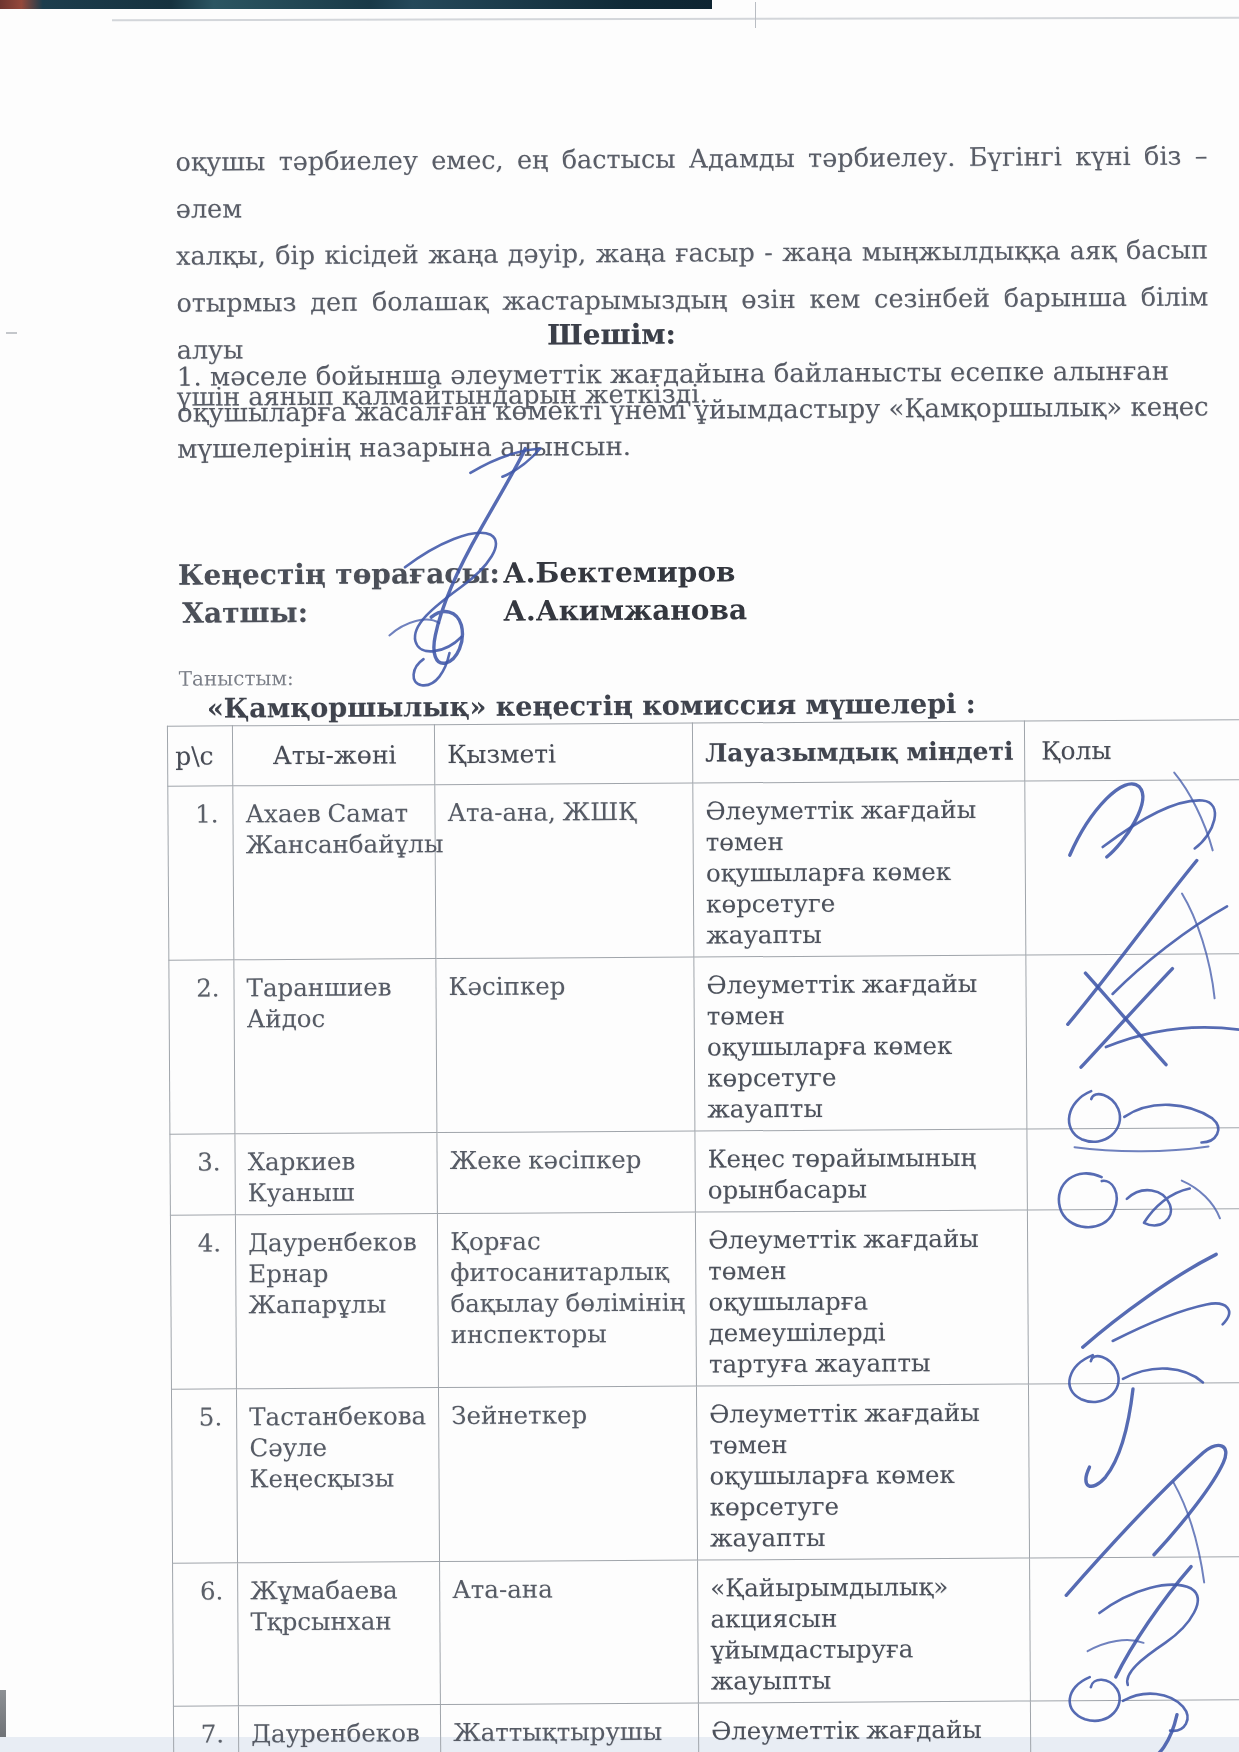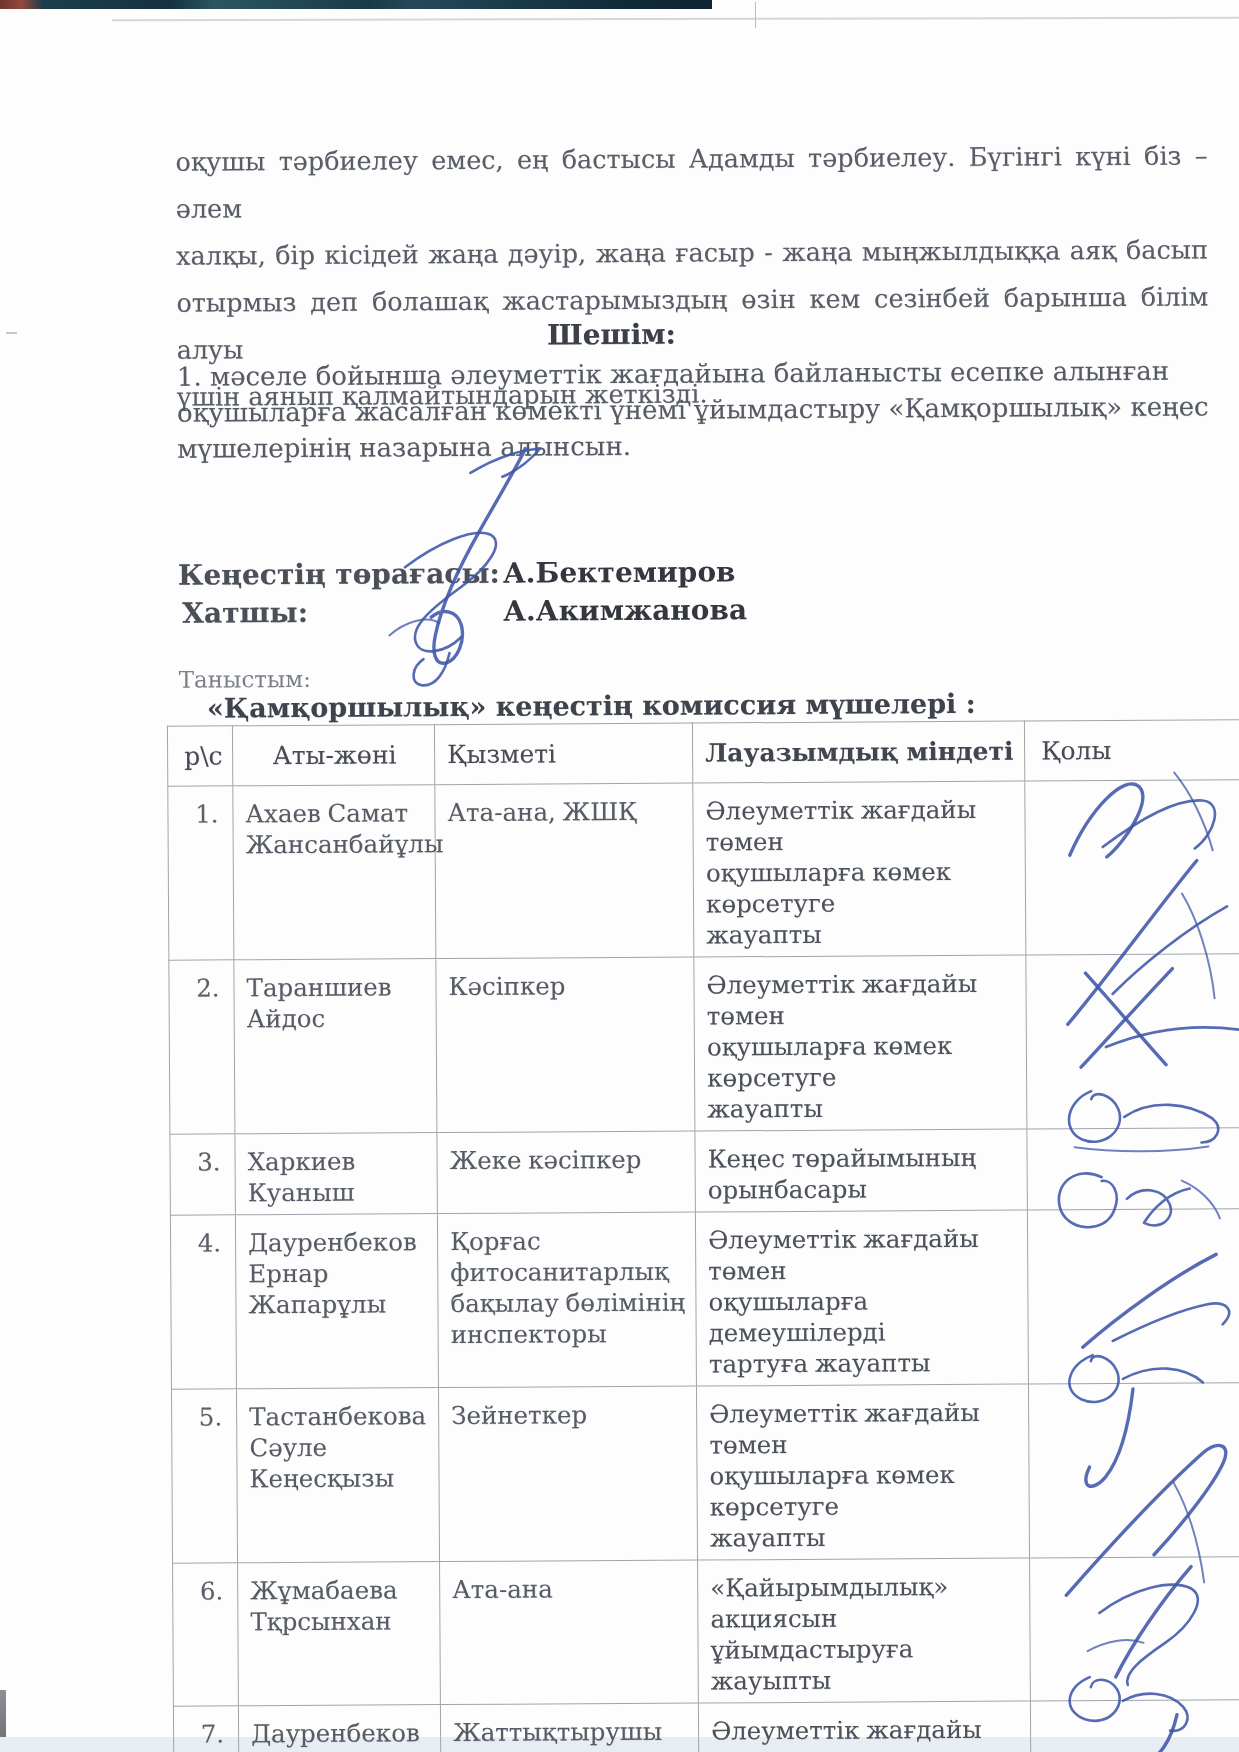--- a/index.html
+++ b/index.html
@@ -24,21 +24,21 @@
   .intro{position:absolute;left:180px;top:136px;width:1032px;font-size:25.5px;line-height:47px;color:#595d67;
     text-shadow:0.3px 0.3px 0.7px rgba(90,94,104,0.35);}
   .intro .jl{text-align:justify;text-align-last:justify;}
   .decision-heading{position:absolute;left:165px;top:318px;width:900px;text-align:center;
     font-size:28px;font-weight:bold;color:#3b3f49;text-shadow:0.3px 0.3px 0.6px rgba(60,64,74,0.35);}
   .decision{position:absolute;left:180px;top:356px;width:1040px;font-size:26px;line-height:36px;color:#565a64;
     text-shadow:0.3px 0.3px 0.7px rgba(90,94,104,0.3);}
   .sig-block-label{position:absolute;font-size:28px;font-weight:bold;color:#4b4f58;
     text-shadow:0.3px 0.3px 0.7px rgba(75,79,88,0.3);}
   .sig-block-name{position:absolute;font-size:28px;font-weight:bold;color:#34373f;}
-  .acquainted{position:absolute;left:180px;top:664px;font-size:23px;color:#7b7f88;}
+  .acquainted{position:absolute;left:180px;top:664px;font-size:20px;color:#7b7f88;}
   .table-title{position:absolute;left:208px;top:690px;font-size:27px;font-weight:bold;color:#3f434d;
     text-shadow:0.3px 0.3px 0.6px rgba(63,67,77,0.3);}
   
   .members{position:absolute;left:168px;top:723px;width:1117px;border-collapse:collapse;table-layout:fixed;
     font-size:24.5px;color:#565b65;word-spacing:-1px;}
   .members col.c-num{width:65px;}
   .members col.c-name{width:202px;}
   .members col.c-pos{width:258px;}
   .members col.c-duty{width:332px;}
   .members col.c-sig{width:260px;}
@@ -105,21 +105,21 @@
     <table class="members">
       <colgroup>
         <col class="c-num">
           <col class="c-name">
           <col class="c-pos">
           <col class="c-duty">
           <col class="c-sig">
       </colgroup>
       <tbody>
           <tr style="height:60px;">
-        <th style="padding-left:16px;">р\с</th>
+        <th style="padding-left:7px;">р\с</th>
         <th class="h-name">Аты-жөні</th>
         <th>Қызметі</th>
         <th class="h-duty">Лауазымдық міндеті</th>
         <th class="h-sig">Қолы</th>
       </tr>
       <tr style="height:98px;">
         <td class="num">1.</td>
         <td>Ахаев Самат
 Жансанбайұлы</td>
         <td>Ата-ана, ЖШҚ</td>

